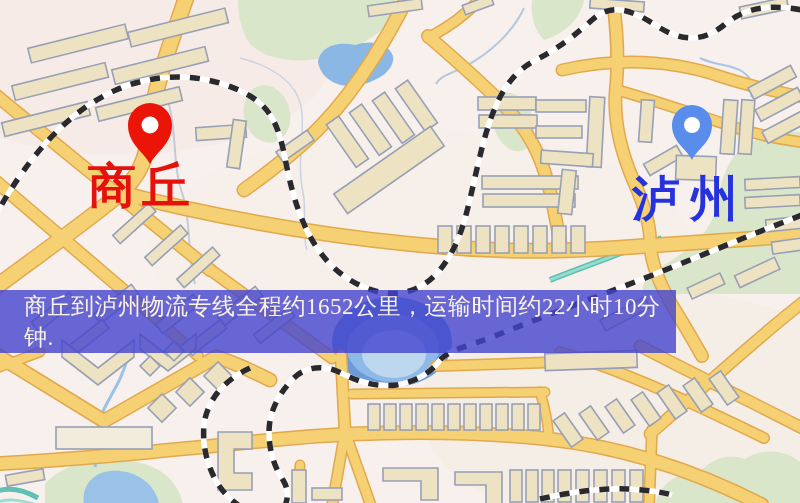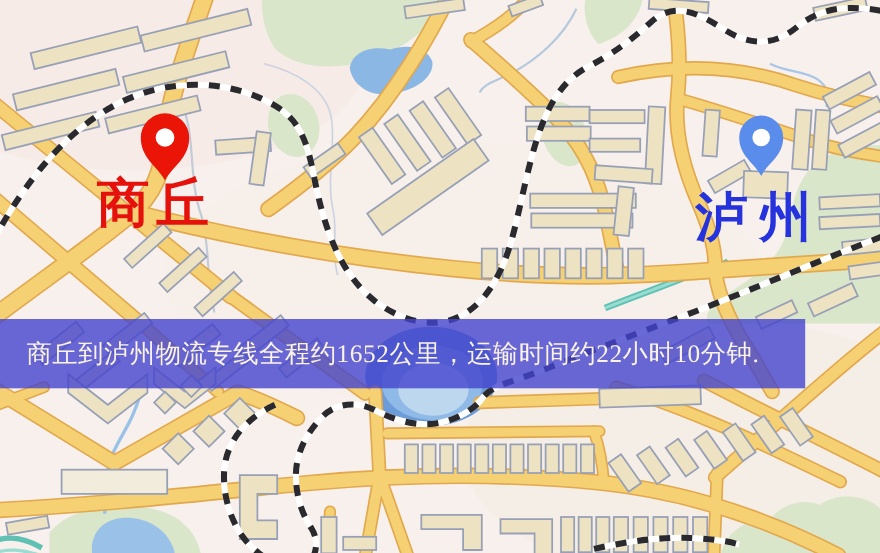--- a/index.html
+++ b/index.html
@@ -13,21 +13,21 @@
   .rw-base use{stroke:#ffffff;stroke-width:5.5;fill:none;stroke-linecap:butt;}
   .rw-dash use{stroke:#2a2a2e;stroke-width:5.5;fill:none;stroke-dasharray:10 10;stroke-linecap:butt;}
   .bld{fill:#ede3c3;stroke:#98a0b6;stroke-width:1.6;}
   .bld-light{fill:#f2ecdc;stroke:#98a0b6;stroke-width:1.6;}
   .green{fill:#d9e6ca;stroke:none;}
   
   .city-label{position:absolute;font-family:"Liberation Serif",serif;font-weight:700;
               font-size:48px;line-height:1;white-space:nowrap;text-shadow:0 0 1px rgba(255,255,255,.3);}
   #origin-label{left:88px;top:162px;letter-spacing:6px;}
   #dest-label{left:632px;top:175px;letter-spacing:10px;text-align:center;}
-  #banner{position:absolute;left:0;top:290px;width:732px;height:63px;
+  #banner{position:absolute;left:0;top:290px;width:676px;height:63px;
           display:flex;align-items:center;box-sizing:border-box;padding-left:24px;}
   #banner .txt{font-family:"Liberation Serif",serif;font-size:23px;letter-spacing:0.5px;}
   .pin{position:absolute;display:block;}
   #origin-pin{left:118px;top:96px;}
   #dest-pin{left:664px;top:100px;}
 </style>
 </head>
 <body>
 
 <div id="stage">

